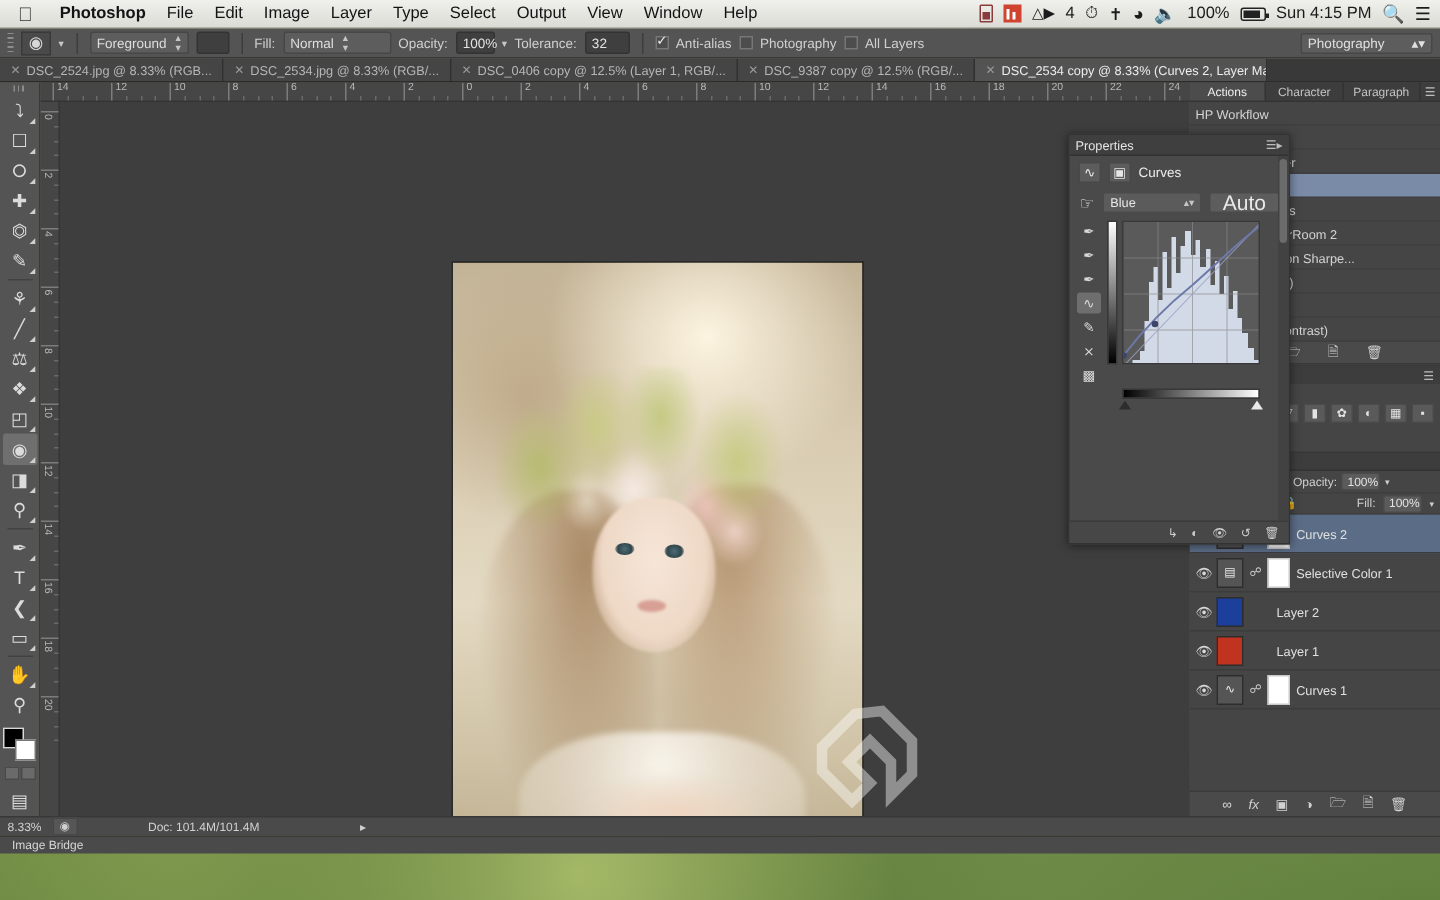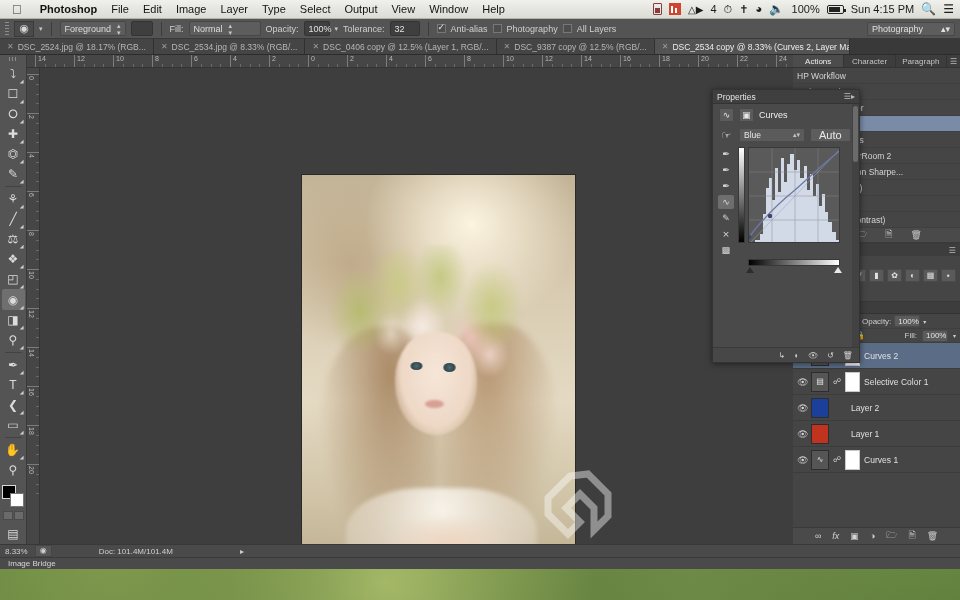--- a/index.html
+++ b/index.html
@@ -294,21 +294,21 @@
   .props-head { height:22px; display:flex; align-items:center; gap:5px; padding:0 6px; }
   .ph-ico { width:15px;height:14px;background:#5c5c5c;border:1px solid #484848;border-radius:1px;
     display:flex;align-items:center;justify-content:center;font-size:9px;color:#e6e6e6;}
   .ph-name { font-size:9px; color:#ededed; }
   .props-row { display:flex; align-items:center; gap:5px; padding:2px 6px; }
   .props-row .l { font-size:8.5px; color:#cfcfcf; }
   .pr-sel { flex:1; height:14px; background:#5b5b5b; border:1px solid #4a4a4a; border-radius:2px;
     display:flex; align-items:center; padding:0 4px; font-size:8.5px; color:#e8e8e8; }
   .pr-sel .st { margin-left:auto; font-size:7px; color:#c4c4c4; }
   .pr-btn { height:14px; padding:0 8px; background:#5d5d5d; border:1px solid #4a4a4a; border-radius:2px;
-    font-size:11px; color:#eaeaea; display:flex; align-items:center; }
+    font-size:14px; color:#eaeaea; display:flex; align-items:center; }
   .curvebox { display:flex; gap:4px; padding:3px 6px 0 5px; }
   .curve-tools { display:flex; flex-direction:column; gap:2px; width:16px; }
   .ct { width:16px;height:14px; display:flex;align-items:center;justify-content:center;
     font-size:9px;color:#d8d8d8; border-radius:2px;}
   .ct.on { background:#6e6e6e; }
   .graph-wrap { position:relative; }
   .gradbar-v { position:absolute; left:0; top:0; width:7px; height:96px;
     background:linear-gradient(180deg,#fff 0%,#000 100%); border:1px solid #383838;}
   .graph { position:relative; width:92px; height:96px; margin-left:10px;
     background:#5a5a5a; border:1px solid #393939; overflow:hidden; }
@@ -404,21 +404,21 @@
 
       <div class="ws-select">
         <span>Photography</span>
         <span class="stepper">▴▾</span>
       </div>
     </div>
 
     <div class="tabbar">
       <div class="dtab">
         <span class="x">✕</span>
-        <span>DSC_2524.jpg @ 18.17% (RGB...</span>
+        <span>DSC_2524.jpg @ 8.33% (RGB...</span>
       </div>
       <div class="dtab">
         <span class="x">✕</span>
         <span>DSC_2534.jpg @ 8.33% (RGB/...</span>
       </div>
       <div class="dtab">
         <span class="x">✕</span>
         <span>DSC_0406 copy @ 12.5% (Layer 1, RGB/...</span>
       </div>
       <div class="dtab">

